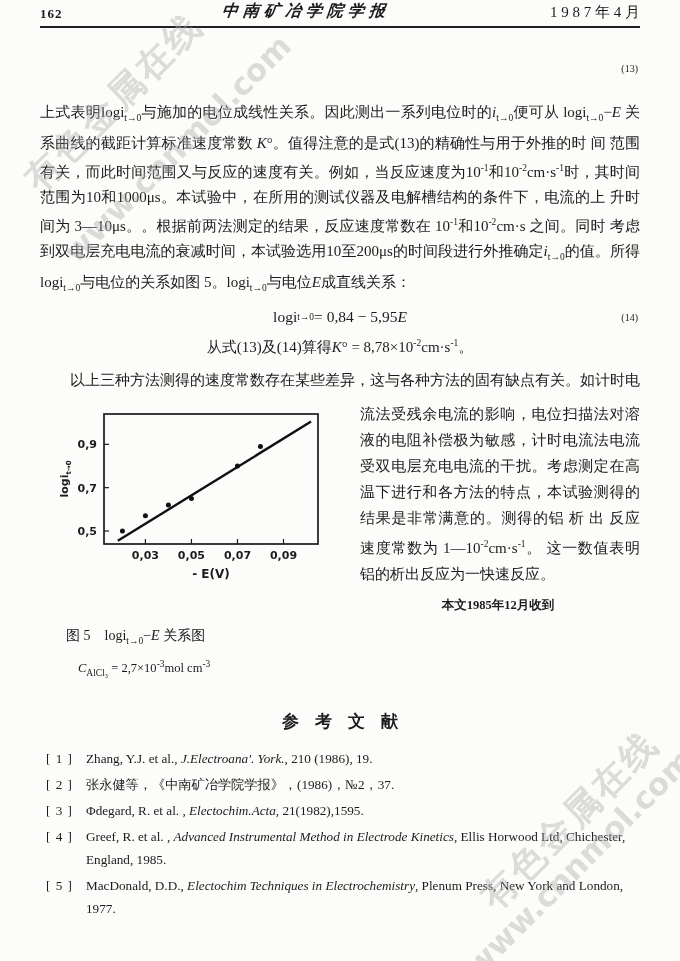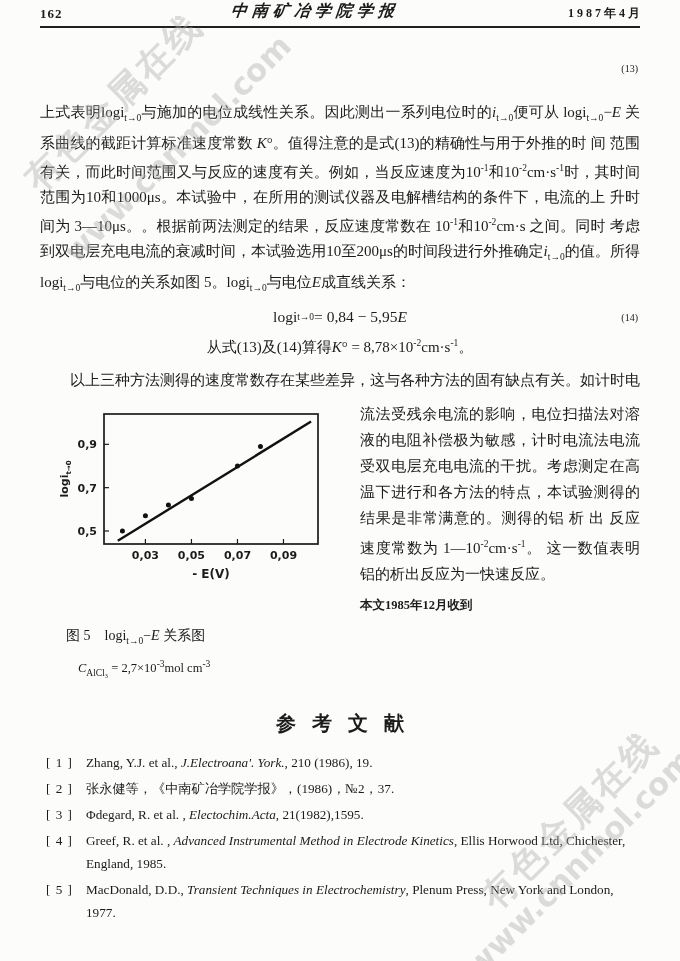--- a/index.html
+++ b/index.html
@@ -6,49 +6,49 @@
   .page{
     position:relative;width:680px;height:961px;margin:0 auto;
     background:#fcfcfa;color:#1b1b1b;overflow:hidden;
     font-family:"Liberation Serif","DejaVu Serif",serif;
   }
   .content{position:relative;z-index:1;padding:0 40px;}
   
   .header-row{display:flex;align-items:flex-end;justify-content:space-between;height:22px;}
   .page-number{font-size:13px;font-weight:bold;letter-spacing:1px;}
   .journal-title{font-size:16px;font-weight:bold;font-style:italic;letter-spacing:5px;transform:skewX(-6deg);}
-  .issue-date{font-size:12px;font-weight:bold;}
+  .issue-date{font-size:15px;font-weight:normal;}
   .header-rule{border:none;border-top:2.2px solid #1f1f1f;margin:4px 0 0 0;}
   
   .equation-row{position:relative;display:flex;justify-content:center;align-items:center;margin:18px 0 10px 0;min-height:44px;font-size:15.5px;}
   .equation-row.simple{min-height:24px;margin:4px 0 2px 0;}
   .eq-body{display:inline-flex;align-items:center;}
   .eq-number{position:absolute;right:2px;top:50%;transform:translateY(-50%);font-size:10px;margin-left:32px;}
   .frac{display:inline-block;text-align:center;vertical-align:middle;margin-left:4px;}
   .frac .num{display:block;padding:0 8px 1px 8px;border-bottom:1.6px solid #1b1b1b;line-height:1.15;}
   .frac .den{display:block;padding-top:1px;line-height:1.15;}
   sub,sup{font-size:9.5px;}
   
   .para{font-size:15px;line-height:25px;text-align:justify;margin:0;}
   .para.lead{margin-top:8px;}
   .indent{text-indent:2em;}
   .kline{font-size:15px;line-height:25px;margin:2px 0 0 0;text-align:center;}
   
   .fig-row{display:flex;margin-top:8px;}
   .fig-col{width:292px;flex:0 0 292px;padding:6px 0 0 14px;}
   .text-col{flex:1;padding-left:14px;}
   .text-col .para{line-height:26px;}
-  .received-note{text-align:left;font-size:12.5px;font-weight:bold;margin-top:10px;padding-right:4px;}
+  .received-note{text-align:center;font-size:12.5px;font-weight:bold;margin-top:10px;padding-right:4px;}
   svg text{font-family:"DejaVu Sans","Liberation Sans",sans-serif;fill:#1b1b1b;}
   
   .caption{margin:10px 0 16px 26px;font-size:14px;line-height:23px;}
   .caption .cap-en{padding-left:12px;}
   .caption .cap-c{padding-left:12px;font-size:12.5px;}
   
-  .refs-heading{text-align:center;font-size:20px;font-weight:bold;letter-spacing:16px;text-indent:16px;margin:26px 0 14px 0;}
+  .refs-heading{text-align:center;font-size:17px;font-weight:bold;letter-spacing:16px;text-indent:16px;margin:26px 0 14px 0;}
   .ref-list{list-style:none;margin:0;padding:0 4px 0 6px;font-size:13.2px;line-height:23px;}
   .ref-item{display:flex;margin-bottom:3px;}
   .ref-marker{flex:0 0 40px;letter-spacing:1px;}
   .ref-text{flex:1;text-align:left;}
   
   .watermark{
     position:absolute;z-index:2;pointer-events:none;white-space:nowrap;
     color:rgba(175,175,175,0.42);font-weight:bold;
     font-family:"DejaVu Sans","Liberation Sans",sans-serif;
     transform-origin:0 0;transform:rotate(-45deg);
@@ -146,17 +146,17 @@
         <li class="ref-item">
           <span class="ref-marker">[ 3 ]</span>
           <span class="ref-text">Φdegard, R. et al. , <i>Electochim.Acta</i>, 21(1982),1595.</span>
         </li>
         <li class="ref-item">
           <span class="ref-marker">[ 4 ]</span>
           <span class="ref-text">Greef, R. et al. , <i>Advanced Instrumental Method in Electrode Kinetics</i>, Ellis Horwood Ltd, Chichester, England, 1985.</span>
         </li>
         <li class="ref-item">
           <span class="ref-marker">[ 5 ]</span>
-          <span class="ref-text">MacDonald, D.D., <i>Transient Techniques in Electrochemistry</i>, Plenum Press, New York and London, 1977.</span>
+          <span class="ref-text">MacDonald, D.D., <i>Electochim Techniques in Electrochemistry</i>, Plenum Press, New York and London, 1977.</span>
         </li>
       </ul>
   </div>
 </div>
 
 </body></html>

